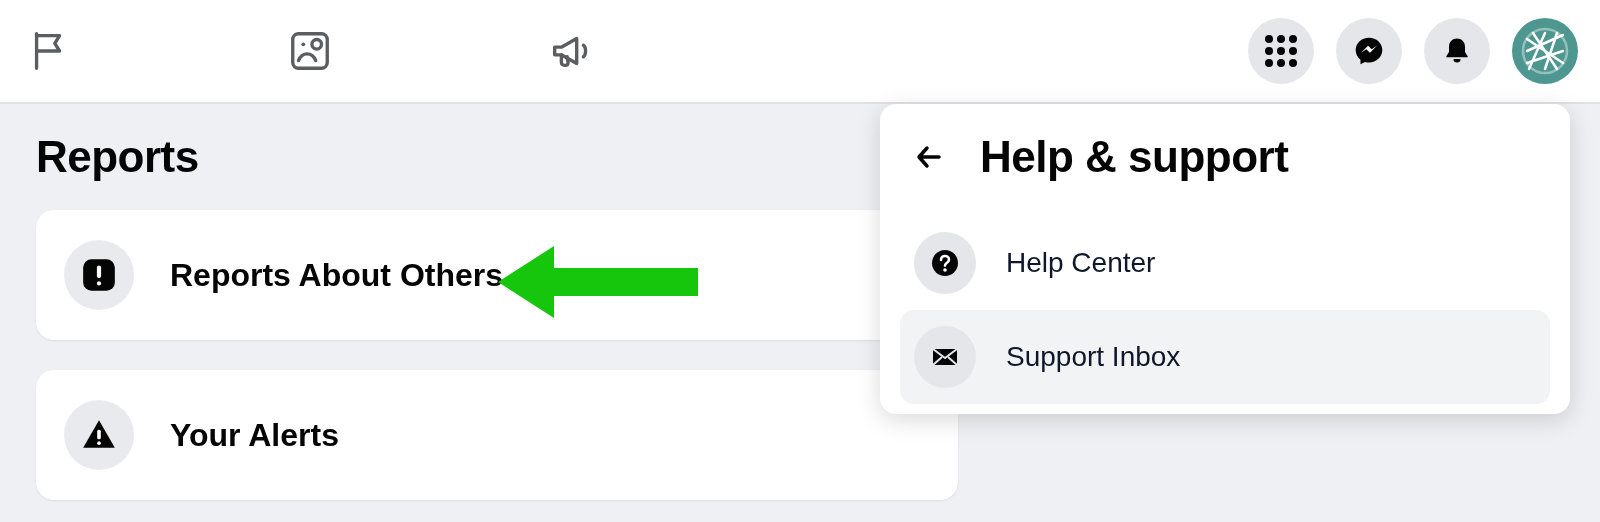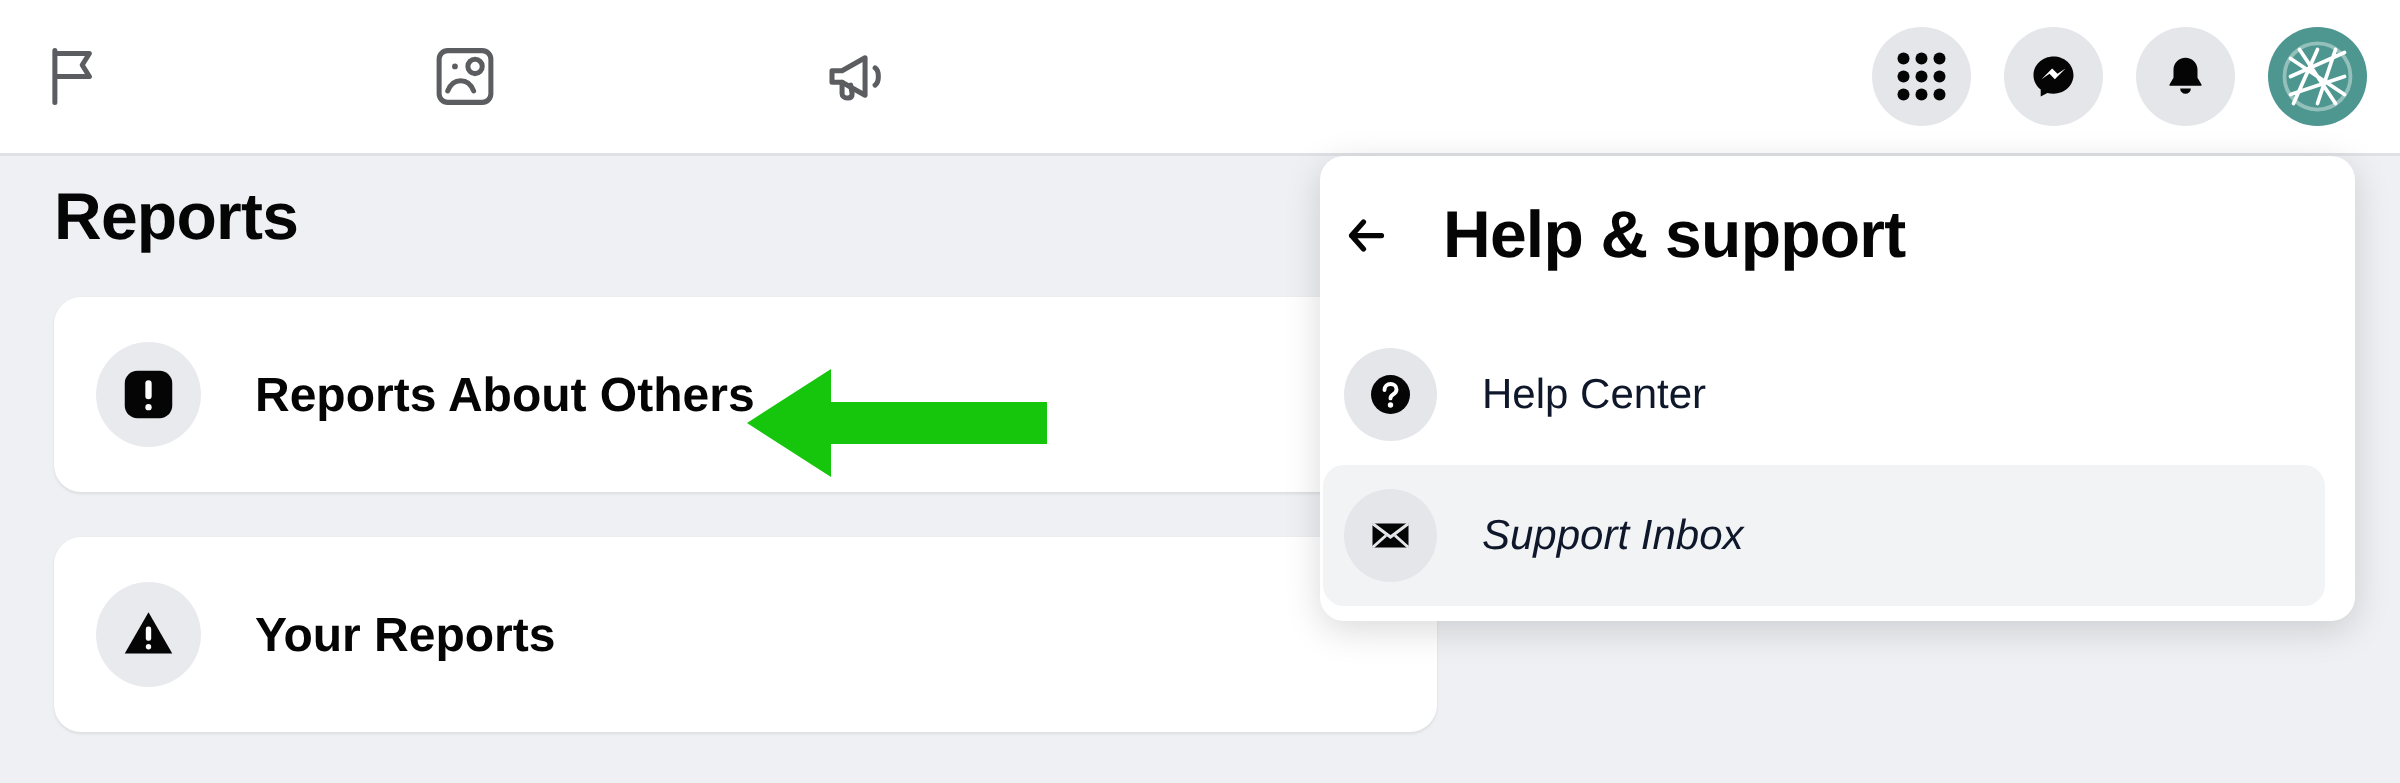--- a/index.html
+++ b/index.html
@@ -62,21 +62,21 @@
     overflow: hidden;
   }
   .avatar svg { width: 52px; height: 52px; }
 
   
   .main {
     position: absolute;
     top: 104px;
     left: 0; right: 0; bottom: 0;
     background: #eef0f3;
-    padding: 16px 36px;
+    padding: 28px 36px;
   }
   .page-title {
     font-size: 44px;
     font-weight: 800;
     color: #050505;
     margin-bottom: 28px;
     letter-spacing: -0.5px;
   }
   .card {
     background: #fff;
@@ -118,21 +118,21 @@
 
   
   .popover {
     position: absolute;
     top: 104px;
     right: 30px;
     width: 690px;
     background: #fff;
     border-radius: 16px;
     box-shadow: 0 6px 24px rgba(0,0,0,0.15);
-    padding: 28px 20px 10px 2px;
+    padding: 28px 20px 10px 20px;
   }
   .popover-header {
     display: flex;
     align-items: center;
     gap: 28px;
     margin-bottom: 34px;
     padding-left: 8px;
   }
   .back-btn {
     width: 44px; height: 44px;
@@ -147,21 +147,20 @@
   }
   .menu-item {
     display: flex;
     align-items: center;
     gap: 30px;
     padding: 16px 14px;
     border-radius: 14px;
   }
   .menu-item.selected {
     background: #f2f3f5;
-    font-style: italic;
   }
   .menu-icon-wrap {
     width: 62px; height: 62px;
     border-radius: 50%;
     background: #e4e6ea;
     flex-shrink: 0;
     display: inline-flex; align-items:center; justify-content:center;
   }
   .menu-icon-wrap svg { width: 32px; height: 32px; }
   .menu-label {
@@ -258,21 +257,21 @@
   </div>
 
   <div class="card">
     <span class="card-icon-wrap">
       <svg viewBox="0 0 36 36">
           <path d="M18 4 L33 30 H3 Z" fill="#050505"></path>
           <rect x="16.3" y="13" width="3.4" height="9" rx="1.5" fill="#fff"></rect>
           <rect x="16.3" y="24" width="3.4" height="3.4" rx="1.7" fill="#fff"></rect>
         </svg>
     </span>
-    <span class="card-label">Your Reports</span>
+    <span class="card-label">Your Alerts</span>
   </div>
 </div>
 
 <svg class="arrow-annotation" viewBox="0 0 200 80">
   <polygon points="0,40 56,4 56,26 200,26 200,54 56,54 56,76" fill="#16c60c"></polygon>
 </svg>
 
 <div class="popover">
   <div class="popover-header">
     <span class="back-btn">

